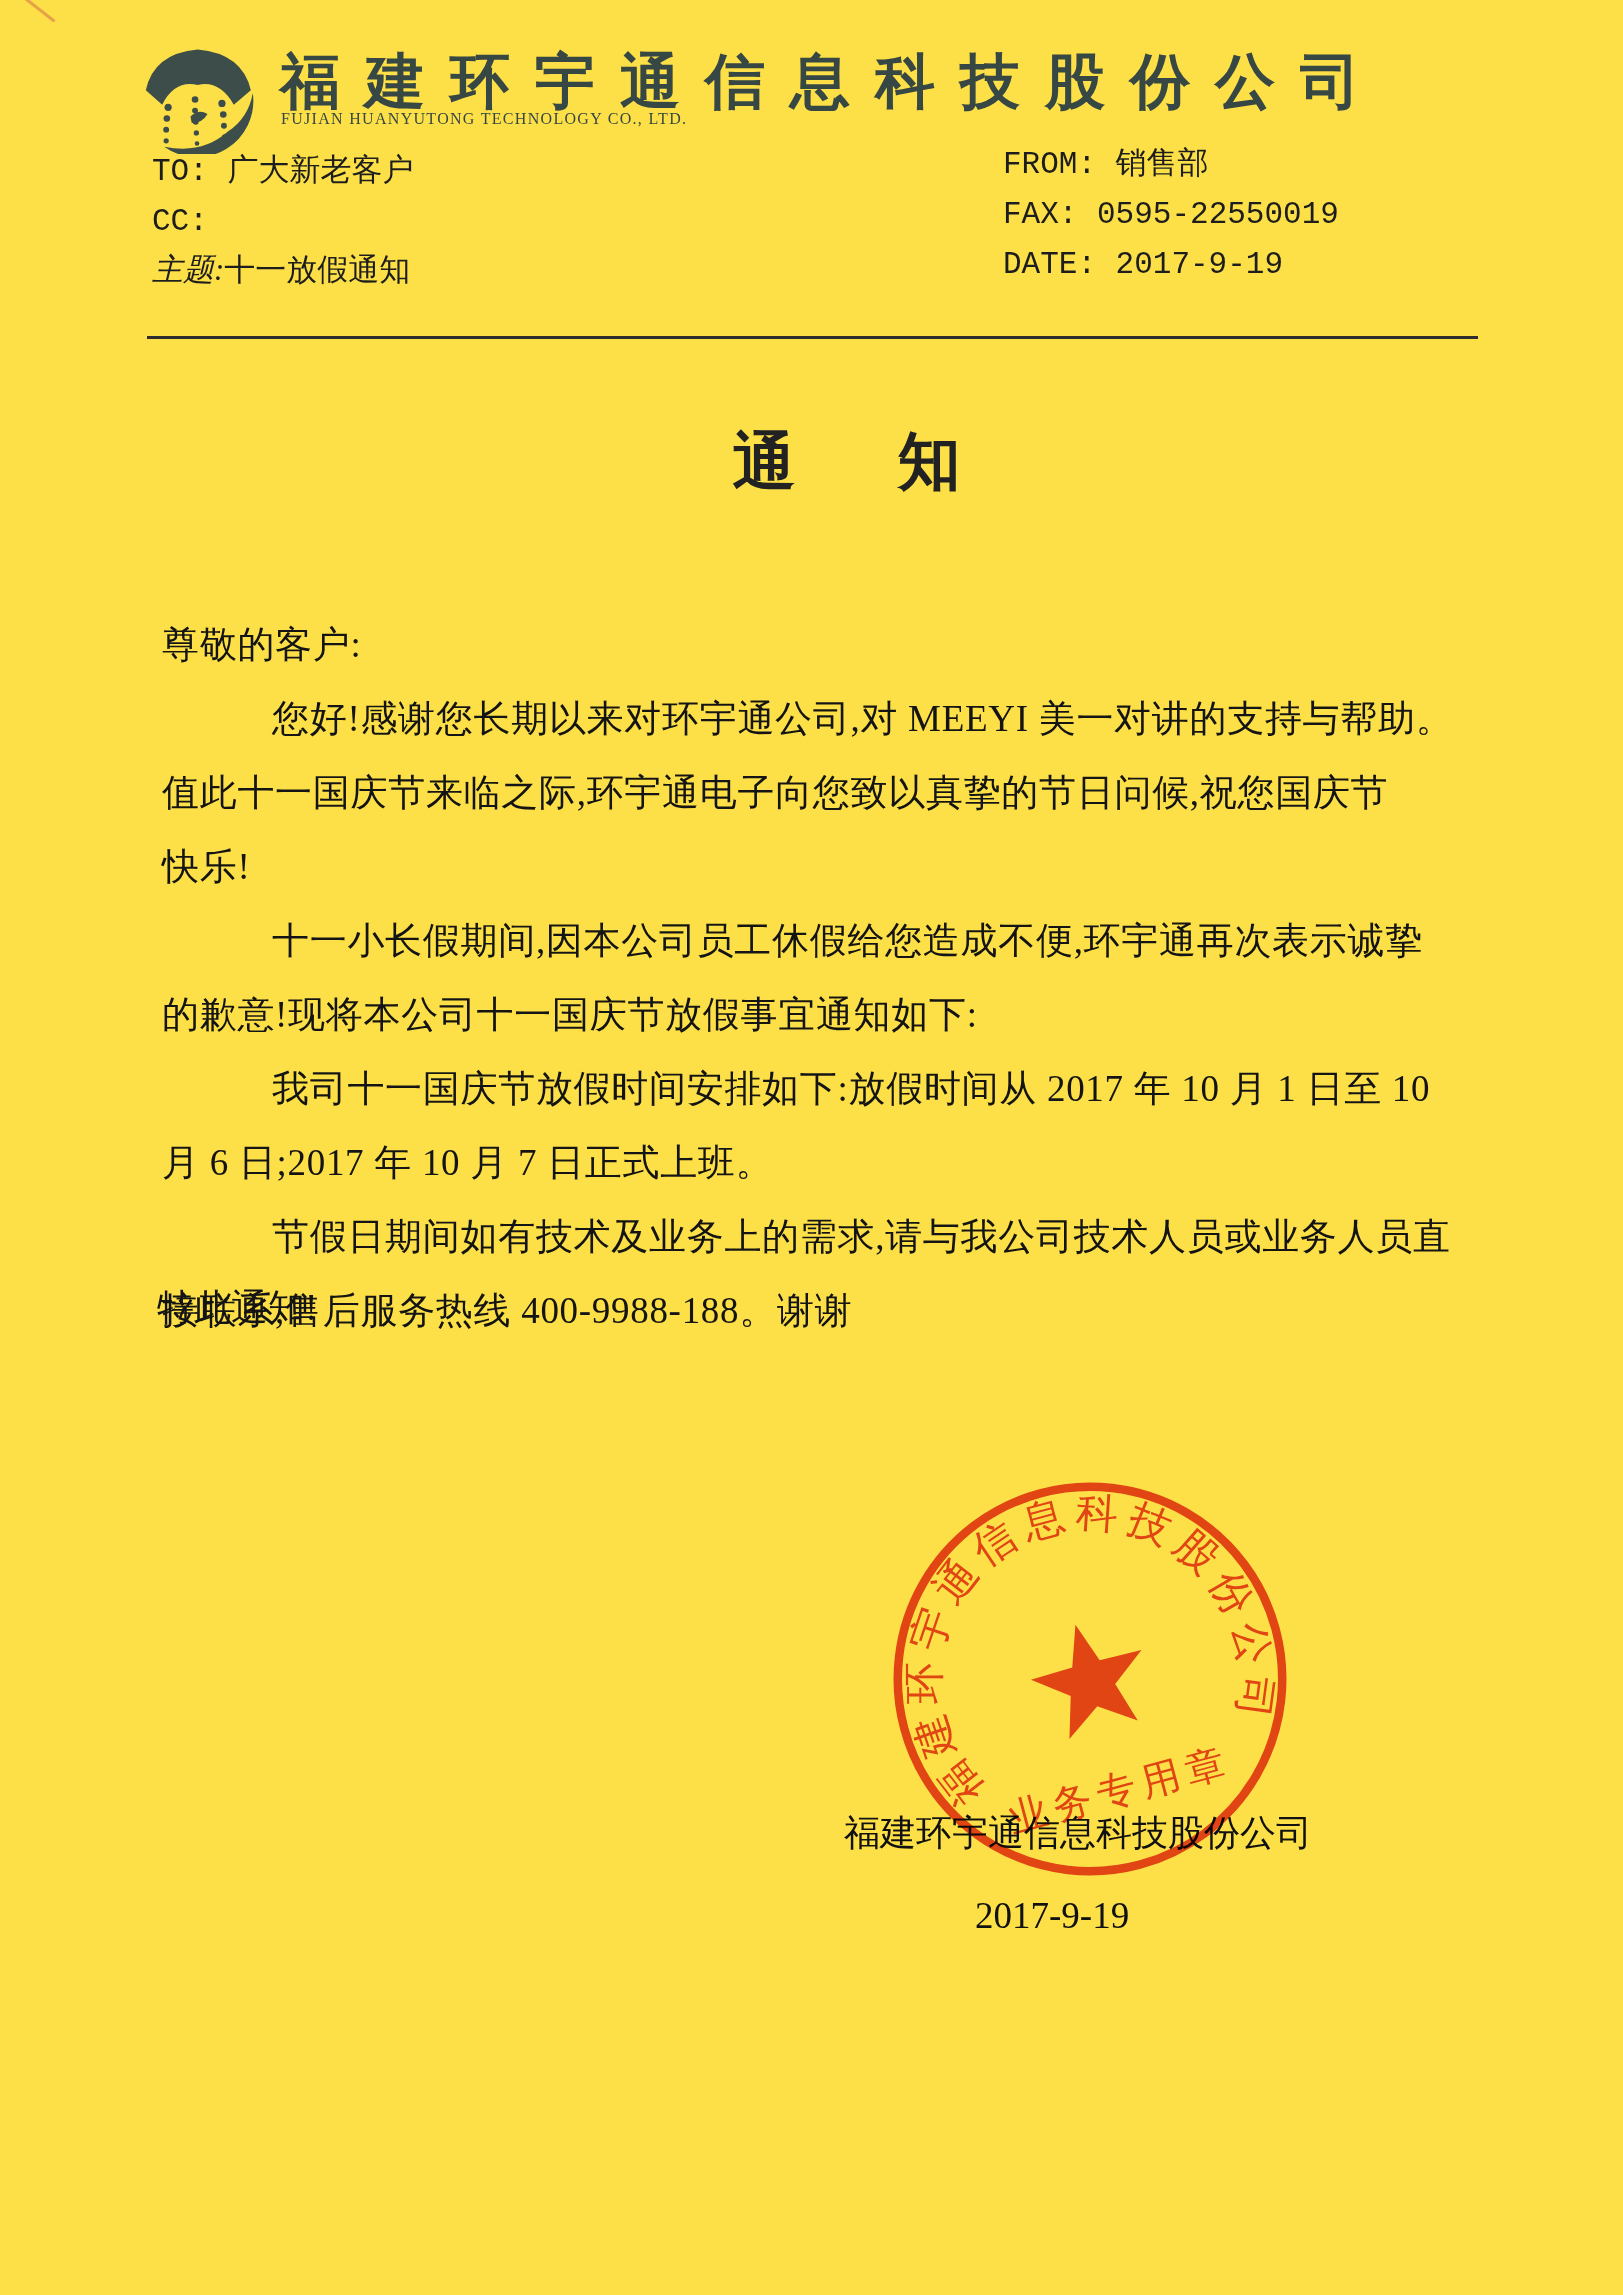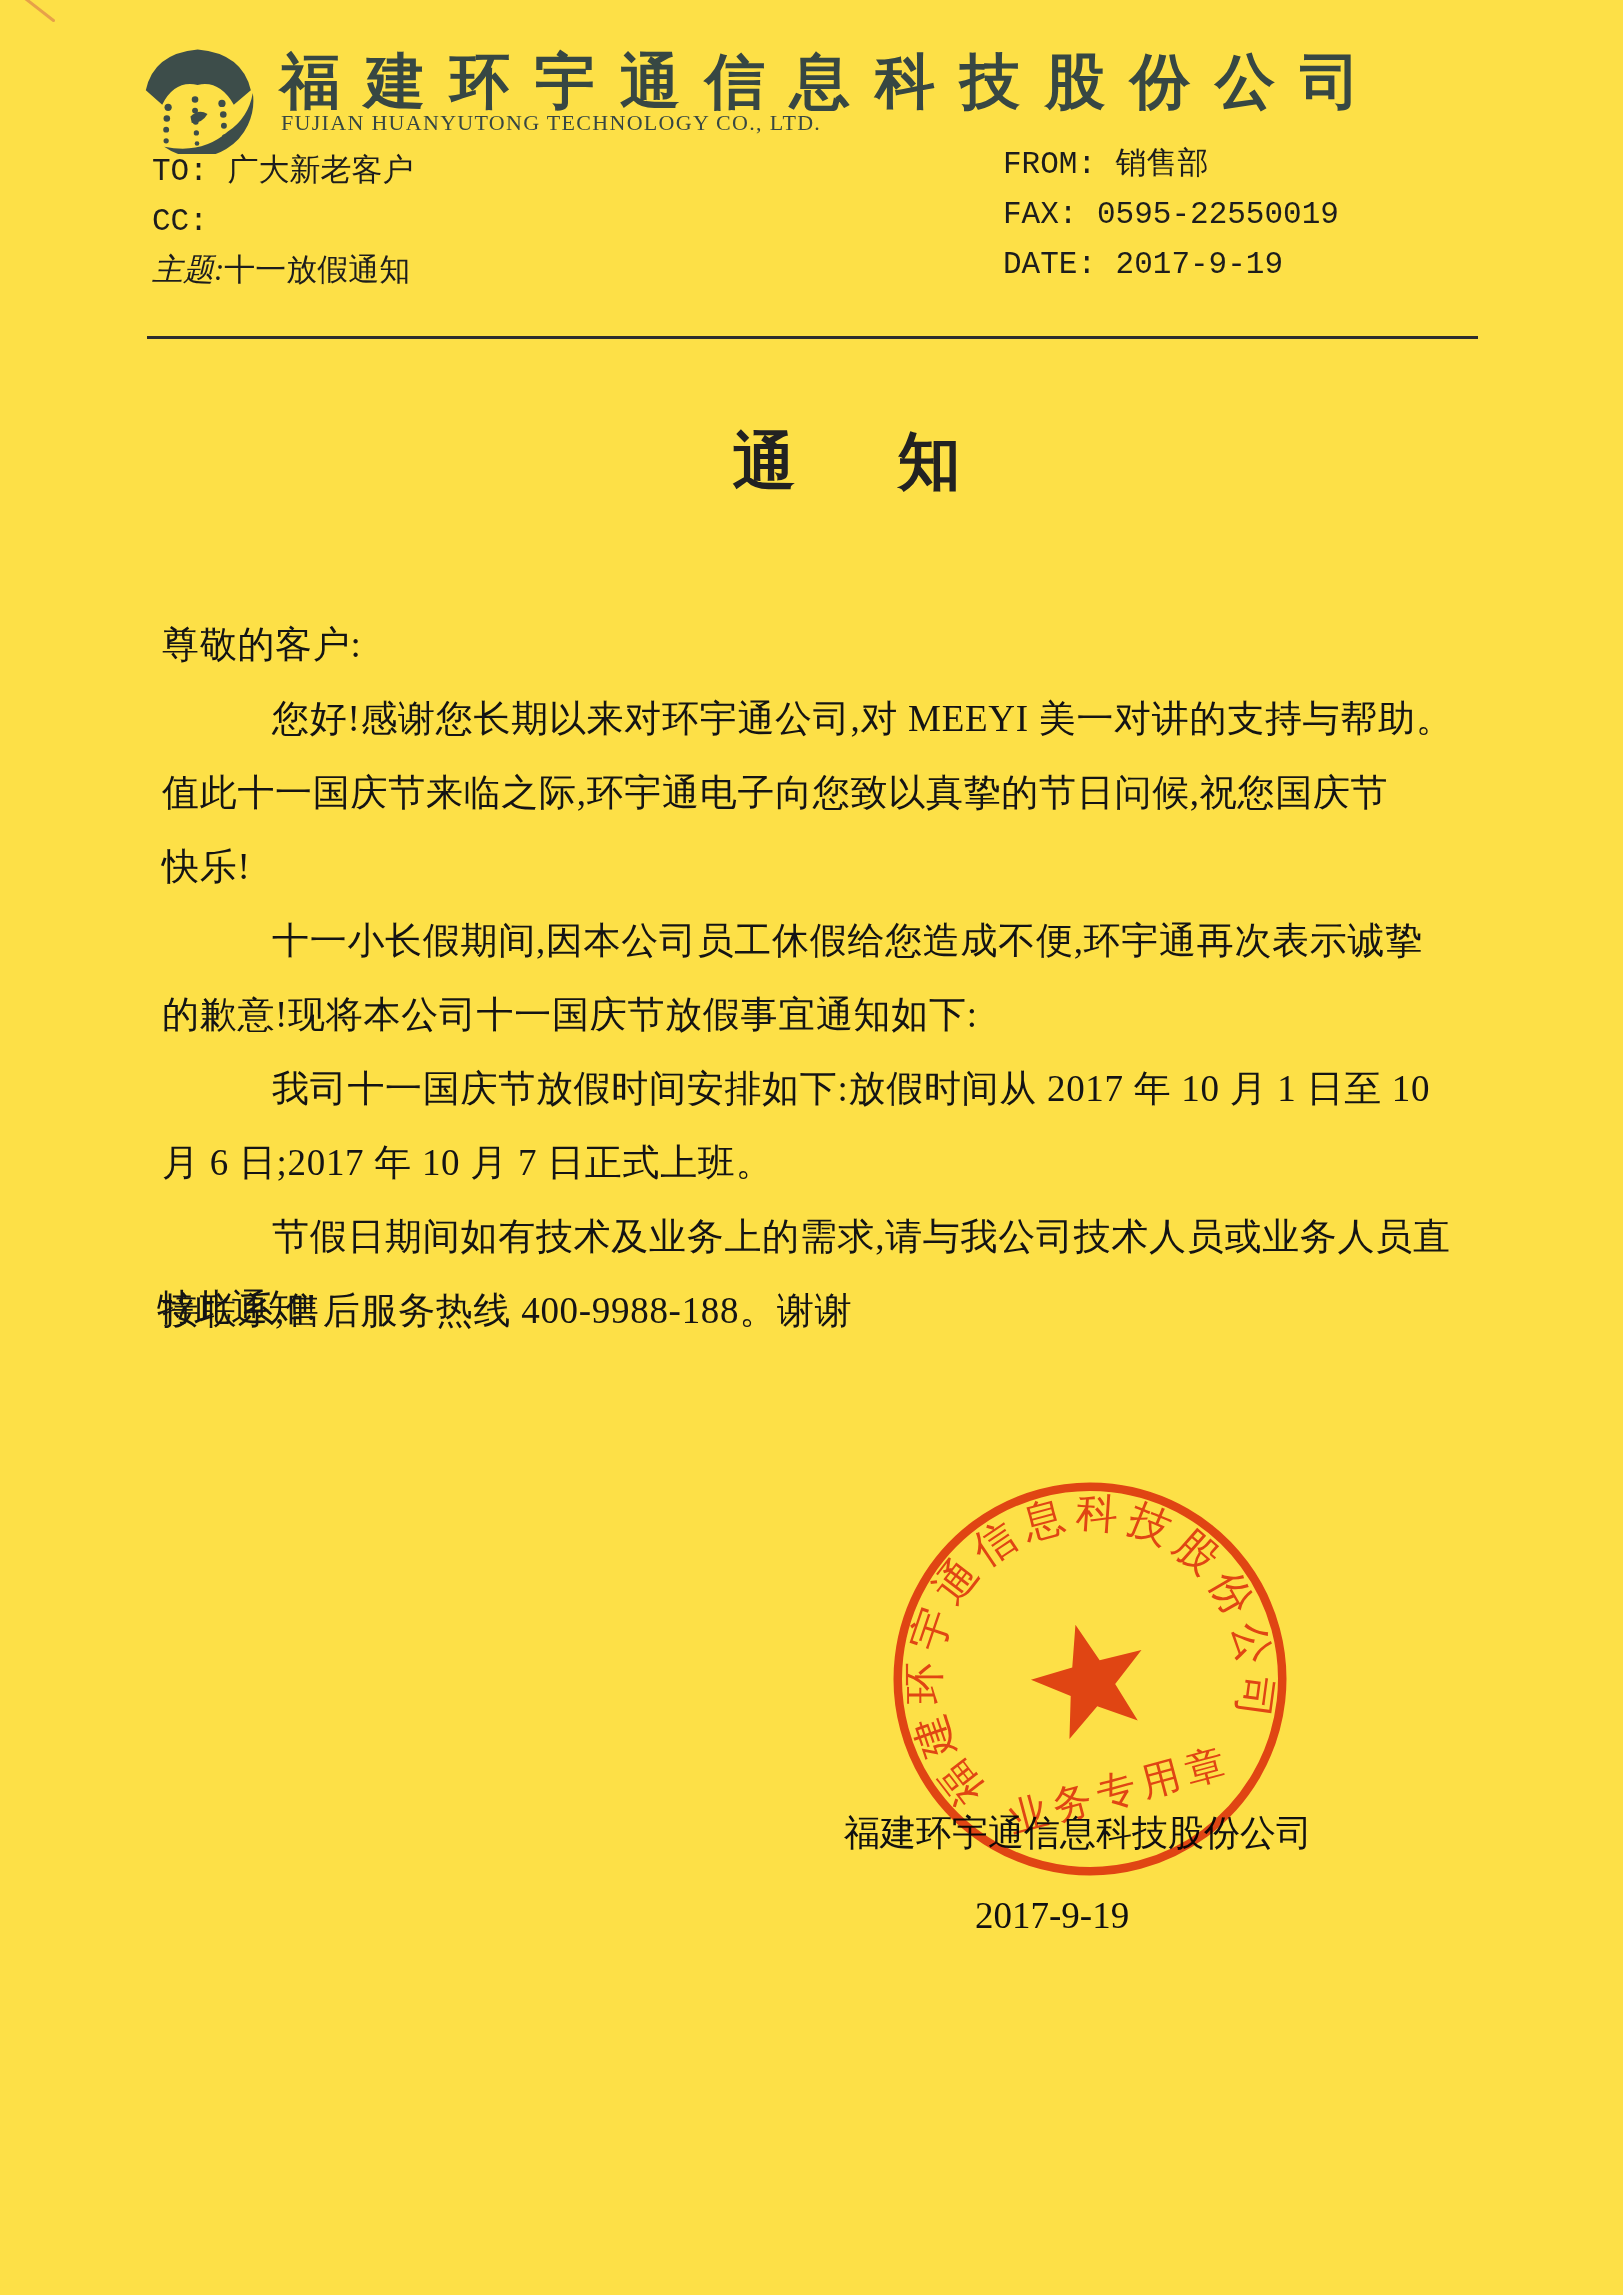--- a/index.html
+++ b/index.html
@@ -14,21 +14,21 @@
   .mono{font-family:"Liberation Mono","DejaVu Sans Mono",monospace;}
   
   .logo{position:absolute;left:134px;top:39px;width:128px;height:115px;}
   .company-cn{
     position:absolute;left:280px;top:42px;
     font-size:60px;font-weight:bold;letter-spacing:25px;
     color:#374743;white-space:nowrap;
   }
   .company-en{
     position:absolute;left:281px;top:110px;
-    font-size:22px;letter-spacing:1.3px;color:#374743;white-space:nowrap;
+    font-size:16px;letter-spacing:1.3px;color:#374743;white-space:nowrap;
   }
   
   .meta{position:absolute;font-size:31px;line-height:48px;white-space:nowrap;}
   .meta-left{left:152px;top:146px;}
   .meta-right{left:1003px;top:139px;}
   .meta .lbl{margin-right:19.6px;}
   .meta .lbl.tight{margin-right:0;font-style:italic;}
   .divider{
     position:absolute;left:147px;top:336px;width:1331px;height:3.3px;
     background:#2d2d2d;

